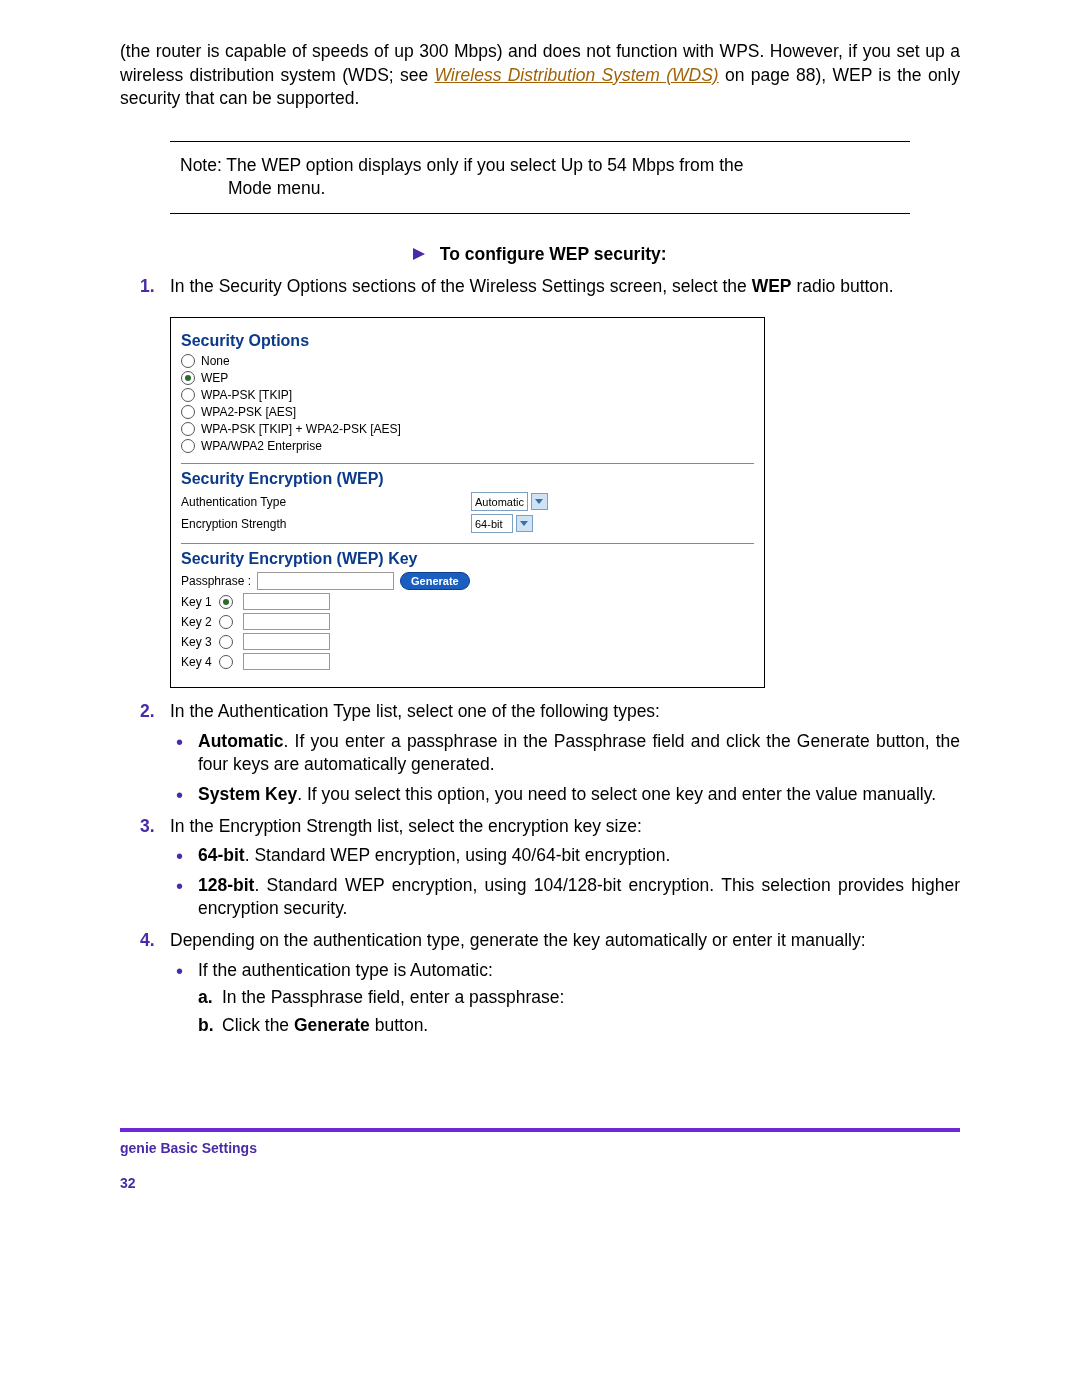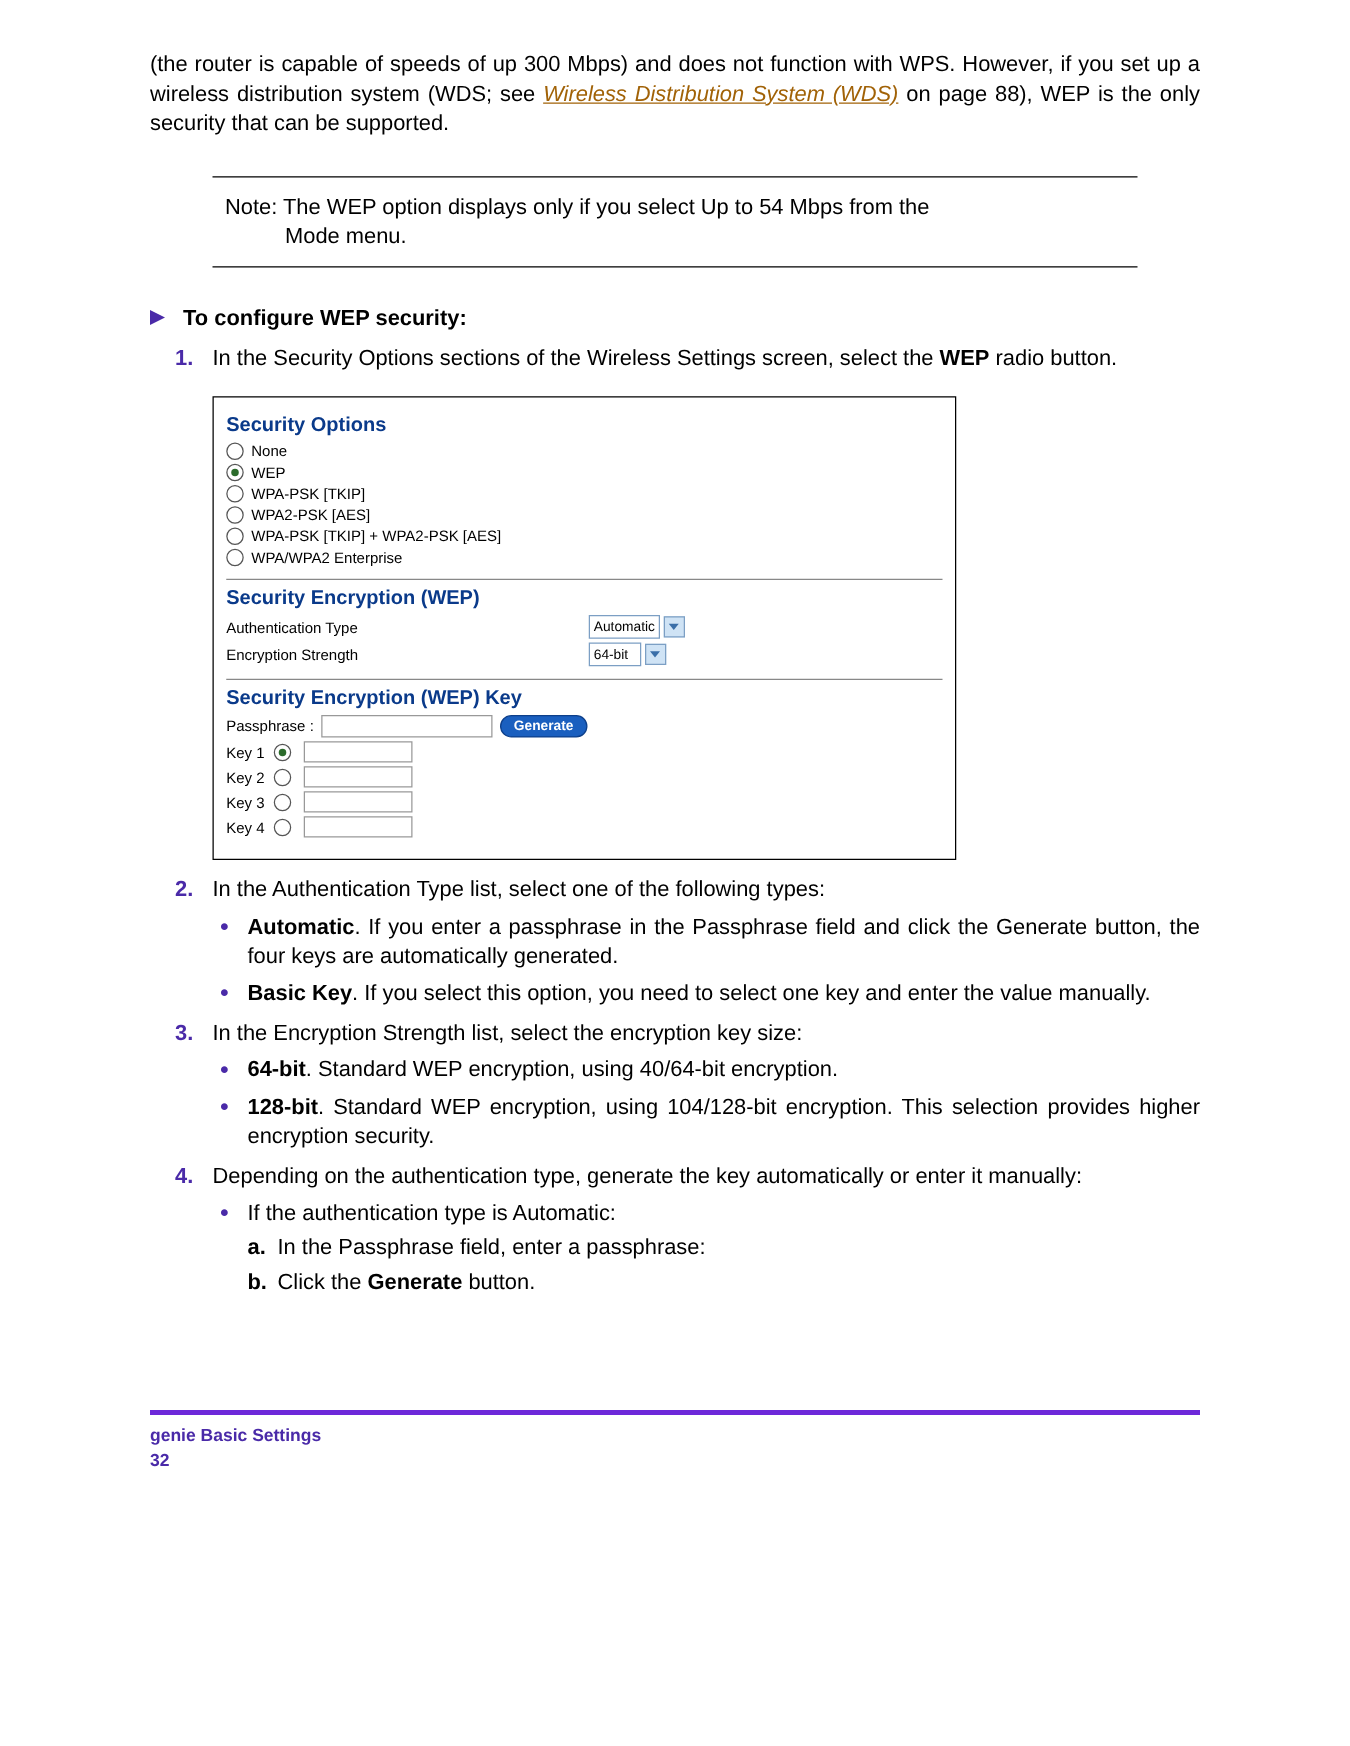--- a/index.html
+++ b/index.html
@@ -40,20 +40,21 @@
   }
   .note-line {
     font-size: 17.5px;
     line-height: 1.3;
   }
   .note-label { font-weight: normal; }
   .note-cont { margin-left: 48px; }
   .procedure-header {
     margin-top: 30px;
     margin-bottom: 10px;
+    text-align: center;
   }
   .proc-arrow {
     display: inline-block;
     width: 0; height: 0;
     border-top: 6px solid transparent;
     border-bottom: 6px solid transparent;
     border-left: 12px solid #4a2aa8;
     margin-right: 10px;
     vertical-align: 0px;
   }
@@ -208,21 +209,21 @@
   .footer .ft1 {
     color: #4a2aa8;
     font-weight: bold;
     font-size: 14px;
     font-family: "Segoe UI", Arial, sans-serif;
   }
   .footer .ft2 {
     color: #4a2aa8;
     font-weight: bold;
     font-size: 14px;
-    margin-top: 4px;
+    margin-top: 19px;
   }
 </style>
 </head>
 <body>
 
 <div class="page">
 
 
   <div class="body-text">
     <span>(the router is capable of speeds of up 300 Mbps) and does not function with WPS. However, if you set up a wireless distribution system (WDS; see </span><span class="link">Wireless Distribution System (WDS)</span><span> on page 88), WEP is the only security that can be supported.</span>
@@ -320,21 +321,21 @@
   <div class="step">
     <span class="num">2.</span>
     <span>In the Authentication Type list, select one of the following types:</span>
   </div>
   <div class="sub-bullet">
     <span class="dot">•</span>
     <b>Automatic</b><span>. If you enter a passphrase in the Passphrase field and click the Generate button, the four keys are automatically generated.</span>
   </div>
   <div class="sub-bullet">
     <span class="dot">•</span>
-    <b>Basic Key</b><span>. If you select this option, you need to select one key and enter the value manually.</span>
+    <b>System Key</b><span>. If you select this option, you need to select one key and enter the value manually.</span>
   </div>
 
   <div class="step">
     <span class="num">3.</span>
     <span>In the Encryption Strength list, select the encryption key size:</span>
   </div>
   <div class="sub-bullet">
     <span class="dot">•</span>
     <b>64-bit</b><span>. Standard WEP encryption, using 40/64-bit encryption.</span>
   </div>

